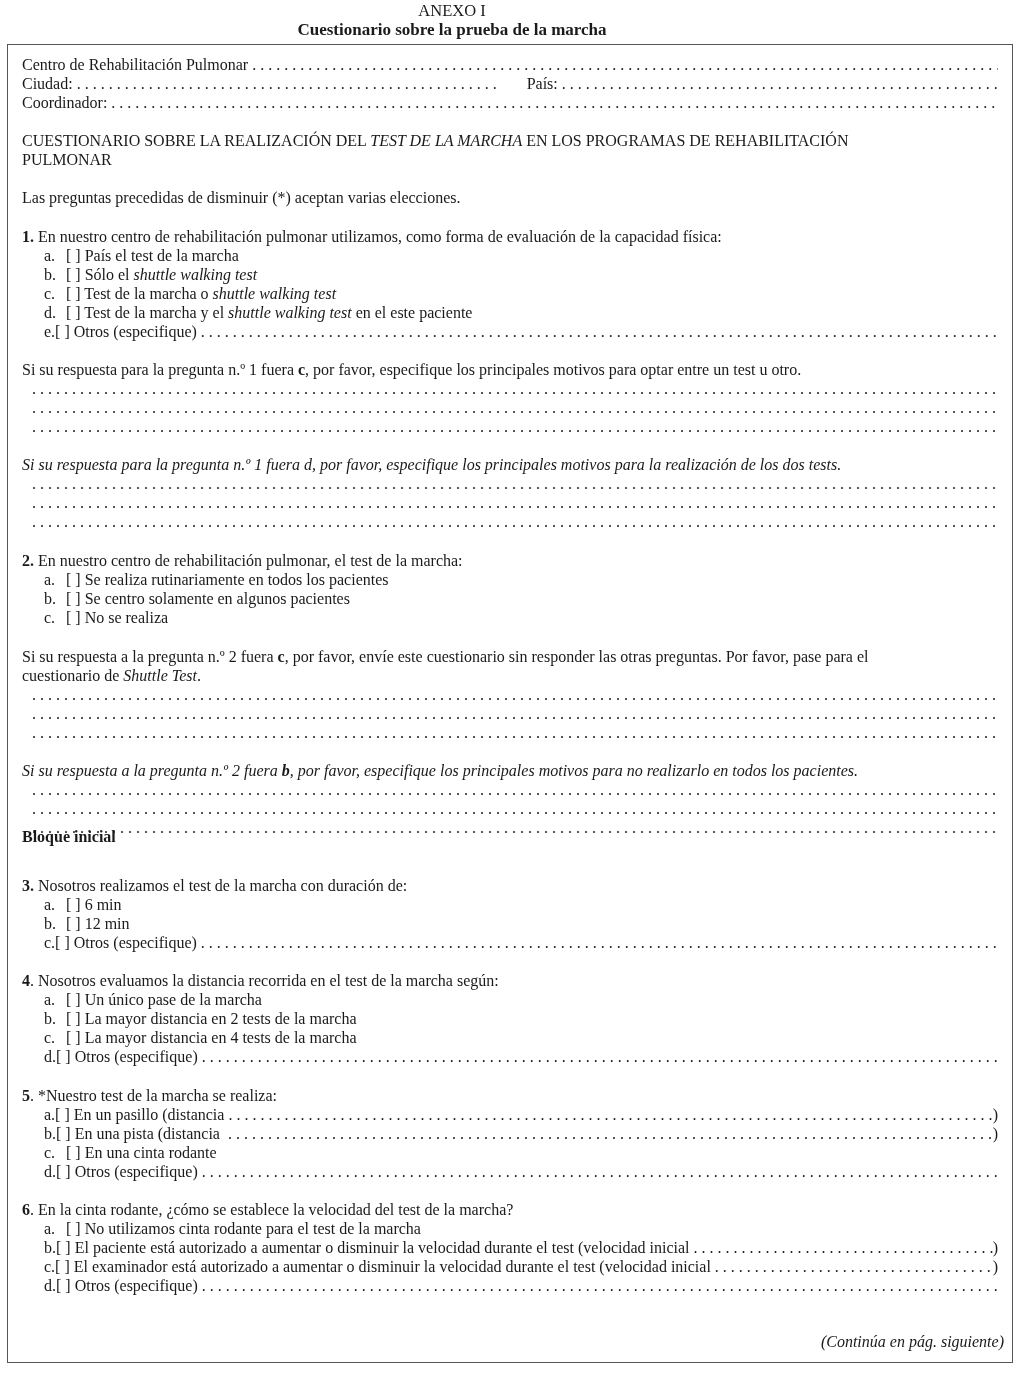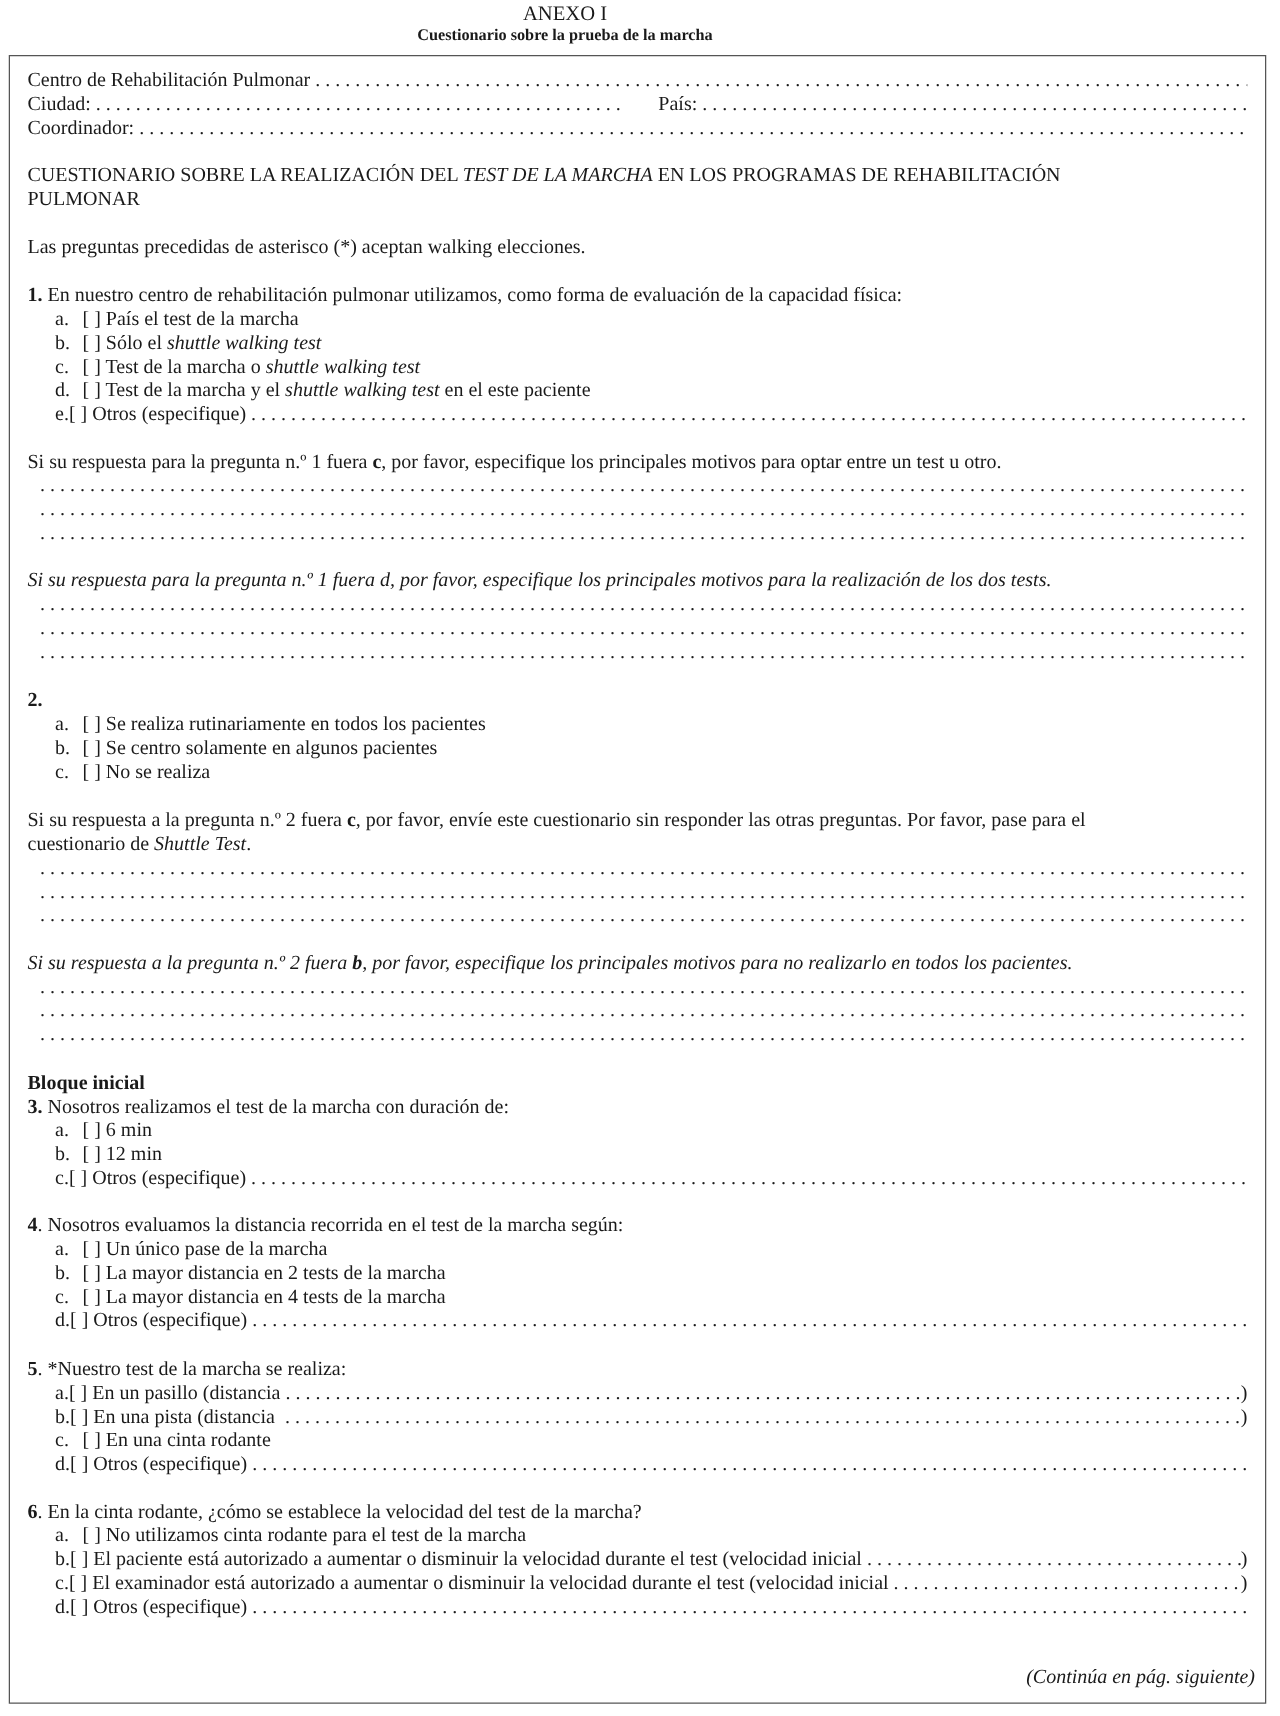--- a/index.html
+++ b/index.html
@@ -3,21 +3,21 @@
 <meta charset="utf-8">
 <style>
   html, body { margin: 0; padding: 0; background: #ffffff; }
   body {
     width: 1024px; height: 1373px; position: relative; overflow: hidden;
     font-family: "Liberation Serif", "DejaVu Serif", serif;
     color: #1a1a1a; font-size: 16px;
   }
   .hdr { position: absolute; left: 0; width: 904px; text-align: center; }
   .hdr-1 { top: 1px; font-size: 16.5px; }
-  .hdr-2 { top: 20px; font-size: 13px; font-weight: bold; }
+  .hdr-2 { top: 20px; font-size: 17px; font-weight: bold; }
   .frame {
     position: absolute; left: 7px; top: 44px; width: 1006px; height: 1319px;
     border: 1.5px solid #555; box-sizing: border-box;
   }
   .ln {
     position: absolute; left: 22px; width: 976px; height: 19px; line-height: 19px;
     white-space: nowrap; overflow: hidden; display: flex;
   }
   .ln.opt { left: 44px; width: 954px; }
   .ln.dotonly { left: 32px; width: 966px; }
@@ -55,21 +55,21 @@
   <span class="lbl" data-interactable="false">Coordinador: </span>
   <span class="dots" data-interactable="true"></span>
 </div>
 
 <div class="ln" style="top:131px" data-interactable="false">
   <span class="lbl" data-interactable="false">CUESTIONARIO SOBRE LA REALIZACIÓN DEL </span>
     <span class="lbl i" data-interactable="false">TEST DE LA MARCHA</span>
     <span class="lbl" data-interactable="false"> EN LOS PROGRAMAS DE REHABILITACIÓN</span>
 </div>
 <div class="ln" style="top:150px" data-interactable="false">PULMONAR</div>
-<div class="ln" style="top:188px" data-interactable="false">Las preguntas precedidas de asterisco (*) aceptan walking elecciones.</div>
+<div class="ln" style="top:188px" data-interactable="false">Las preguntas precedidas de disminuir (*) aceptan varias elecciones.</div>
 
 <div class="ln" style="top:227px" data-interactable="false">
   <span class="lbl b" data-interactable="false">1.</span>
     <span class="lbl" data-interactable="false"> En nuestro centro de rehabilitación pulmonar utilizamos, como forma de evaluación de la capacidad física:</span>
 </div>
 <div class="ln opt" style="top:246px" data-interactable="true">
   <span class="letter" data-interactable="false">a.</span>
     <span class="lbl" data-interactable="true">[ ]</span>
     <span class="lbl" data-interactable="false"> País el test de la marcha</span>
 </div>
@@ -120,20 +120,21 @@
   </div>
 <div class="ln dotonly" style="top:493px" data-interactable="true">
     <span class="dots"></span>
   </div>
 <div class="ln dotonly" style="top:512px" data-interactable="true">
     <span class="dots"></span>
   </div>
 
 <div class="ln" style="top:551px" data-interactable="false">
   <span class="lbl b" data-interactable="false">2.</span>
+    <span class="lbl" data-interactable="false"> En nuestro centro de rehabilitación pulmonar, el test de la marcha:</span>
 </div>
 <div class="ln opt" style="top:570px" data-interactable="true">
   <span class="letter" data-interactable="false">a.</span>
     <span class="lbl" data-interactable="true">[ ]</span>
     <span class="lbl" data-interactable="false"> Se realiza rutinariamente en todos los pacientes</span>
 </div>
 <div class="ln opt" style="top:589px" data-interactable="true">
   <span class="letter" data-interactable="false">b.</span>
     <span class="lbl" data-interactable="true">[ ]</span>
     <span class="lbl" data-interactable="false"> Se centro solamente en algunos pacientes</span>
@@ -172,21 +173,21 @@
 <div class="ln dotonly" style="top:780px" data-interactable="true">
     <span class="dots"></span>
   </div>
 <div class="ln dotonly" style="top:799px" data-interactable="true">
     <span class="dots"></span>
   </div>
 <div class="ln dotonly" style="top:818px" data-interactable="true">
     <span class="dots"></span>
   </div>
 
-<div class="ln b" style="top:857px" data-interactable="false">Bloque inicial</div>
+<div class="ln b" style="top:827px" data-interactable="false">Bloque inicial</div>
 
 <div class="ln" style="top:876px" data-interactable="false">
   <span class="lbl b" data-interactable="false">3.</span>
     <span class="lbl" data-interactable="false"> Nosotros realizamos el test de la marcha con duración de:</span>
 </div>
 <div class="ln opt" style="top:895px" data-interactable="true">
   <span class="letter" data-interactable="false">a.</span>
     <span class="lbl" data-interactable="true">[ ]</span>
     <span class="lbl" data-interactable="false"> 6 min</span>
 </div>

